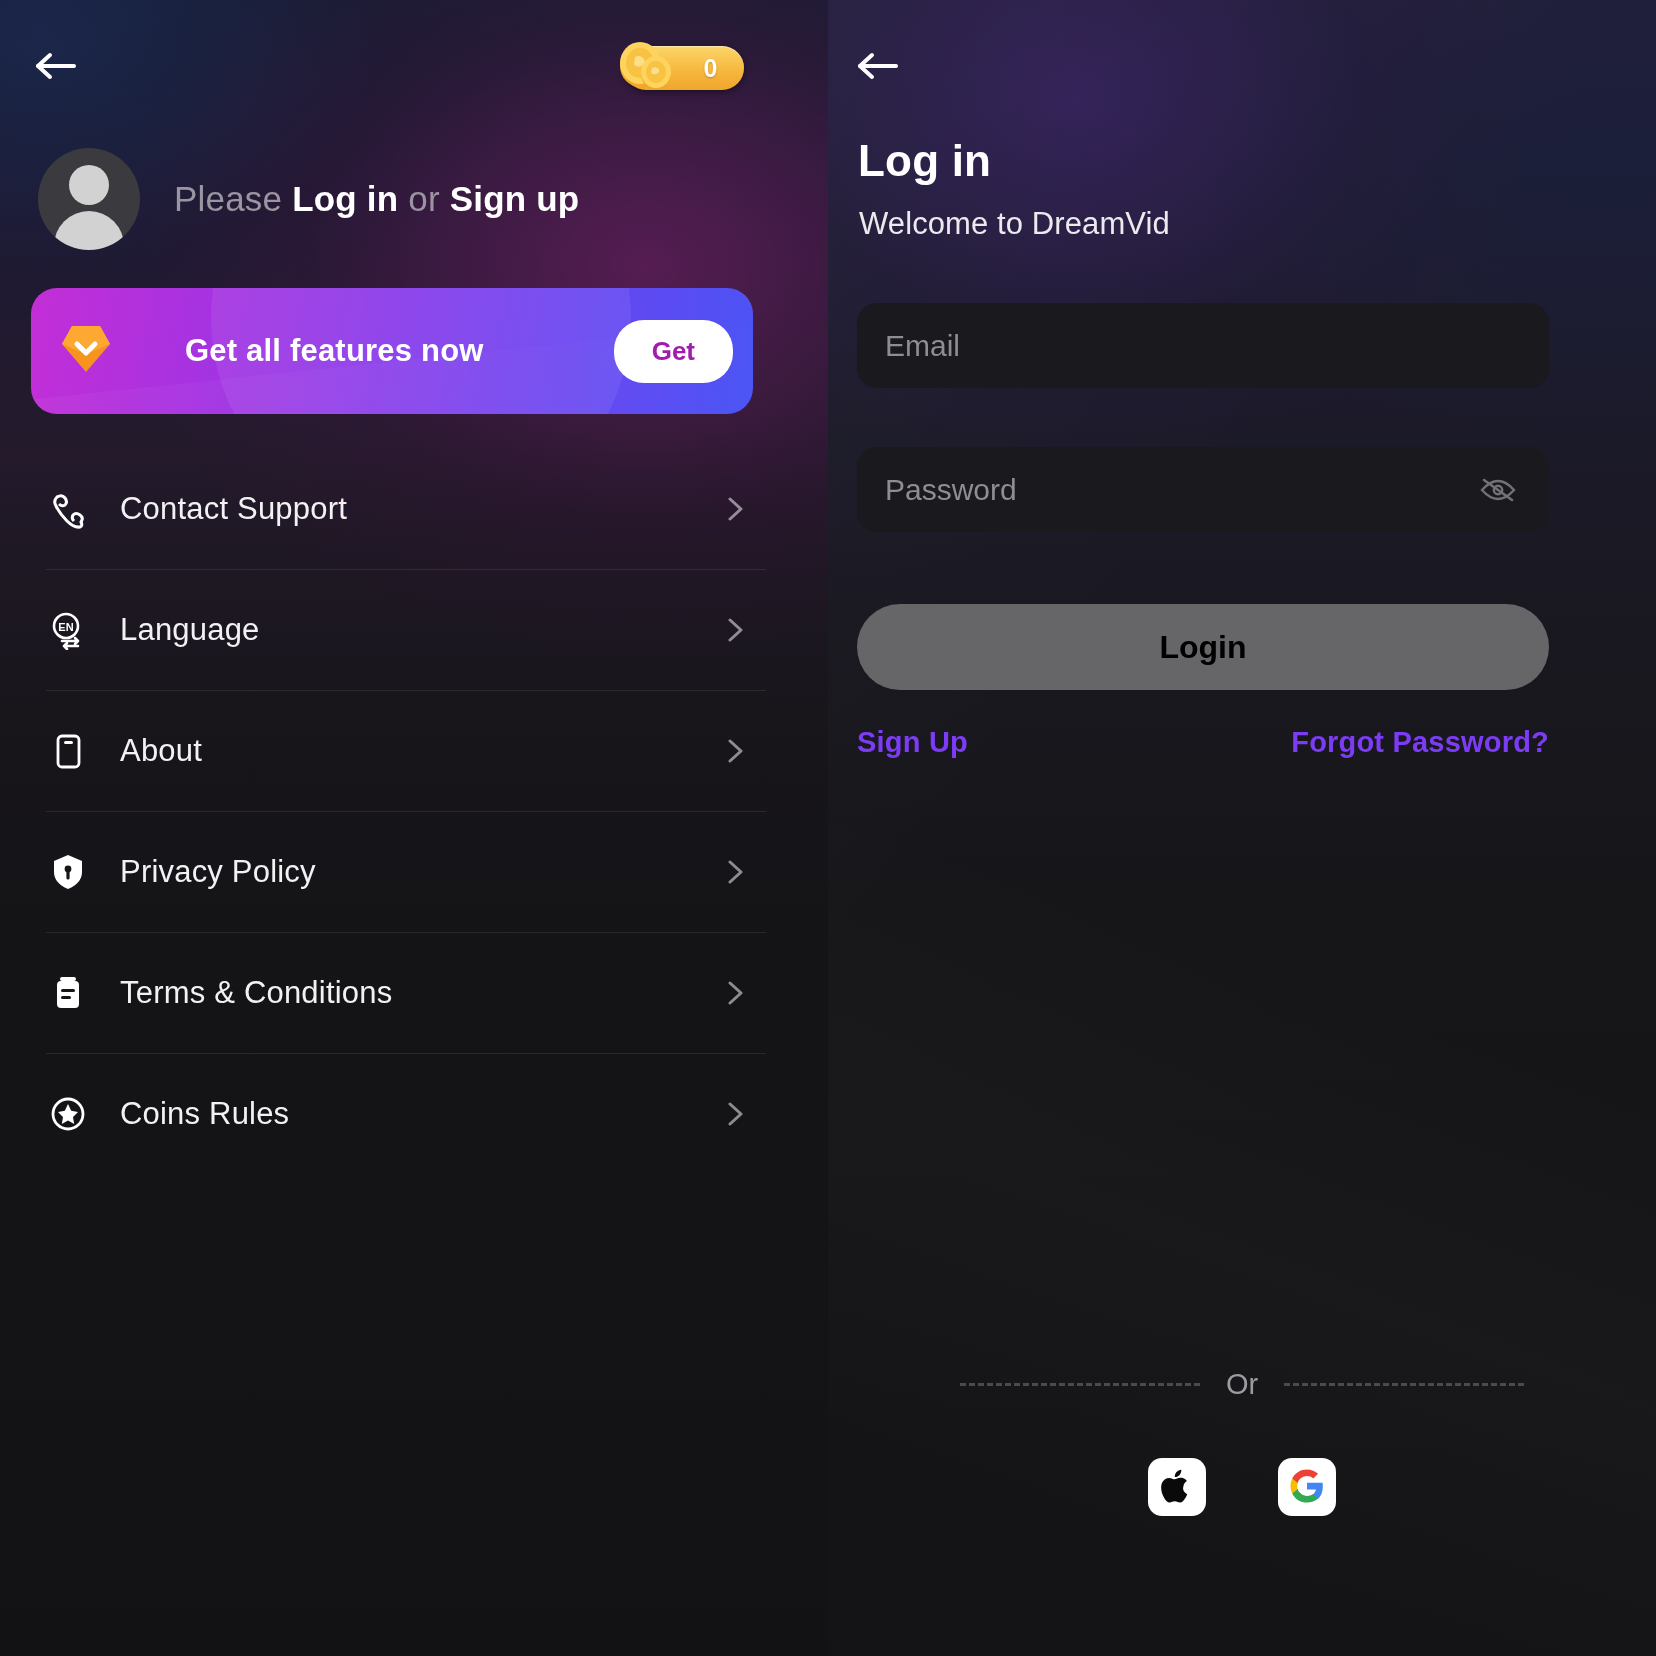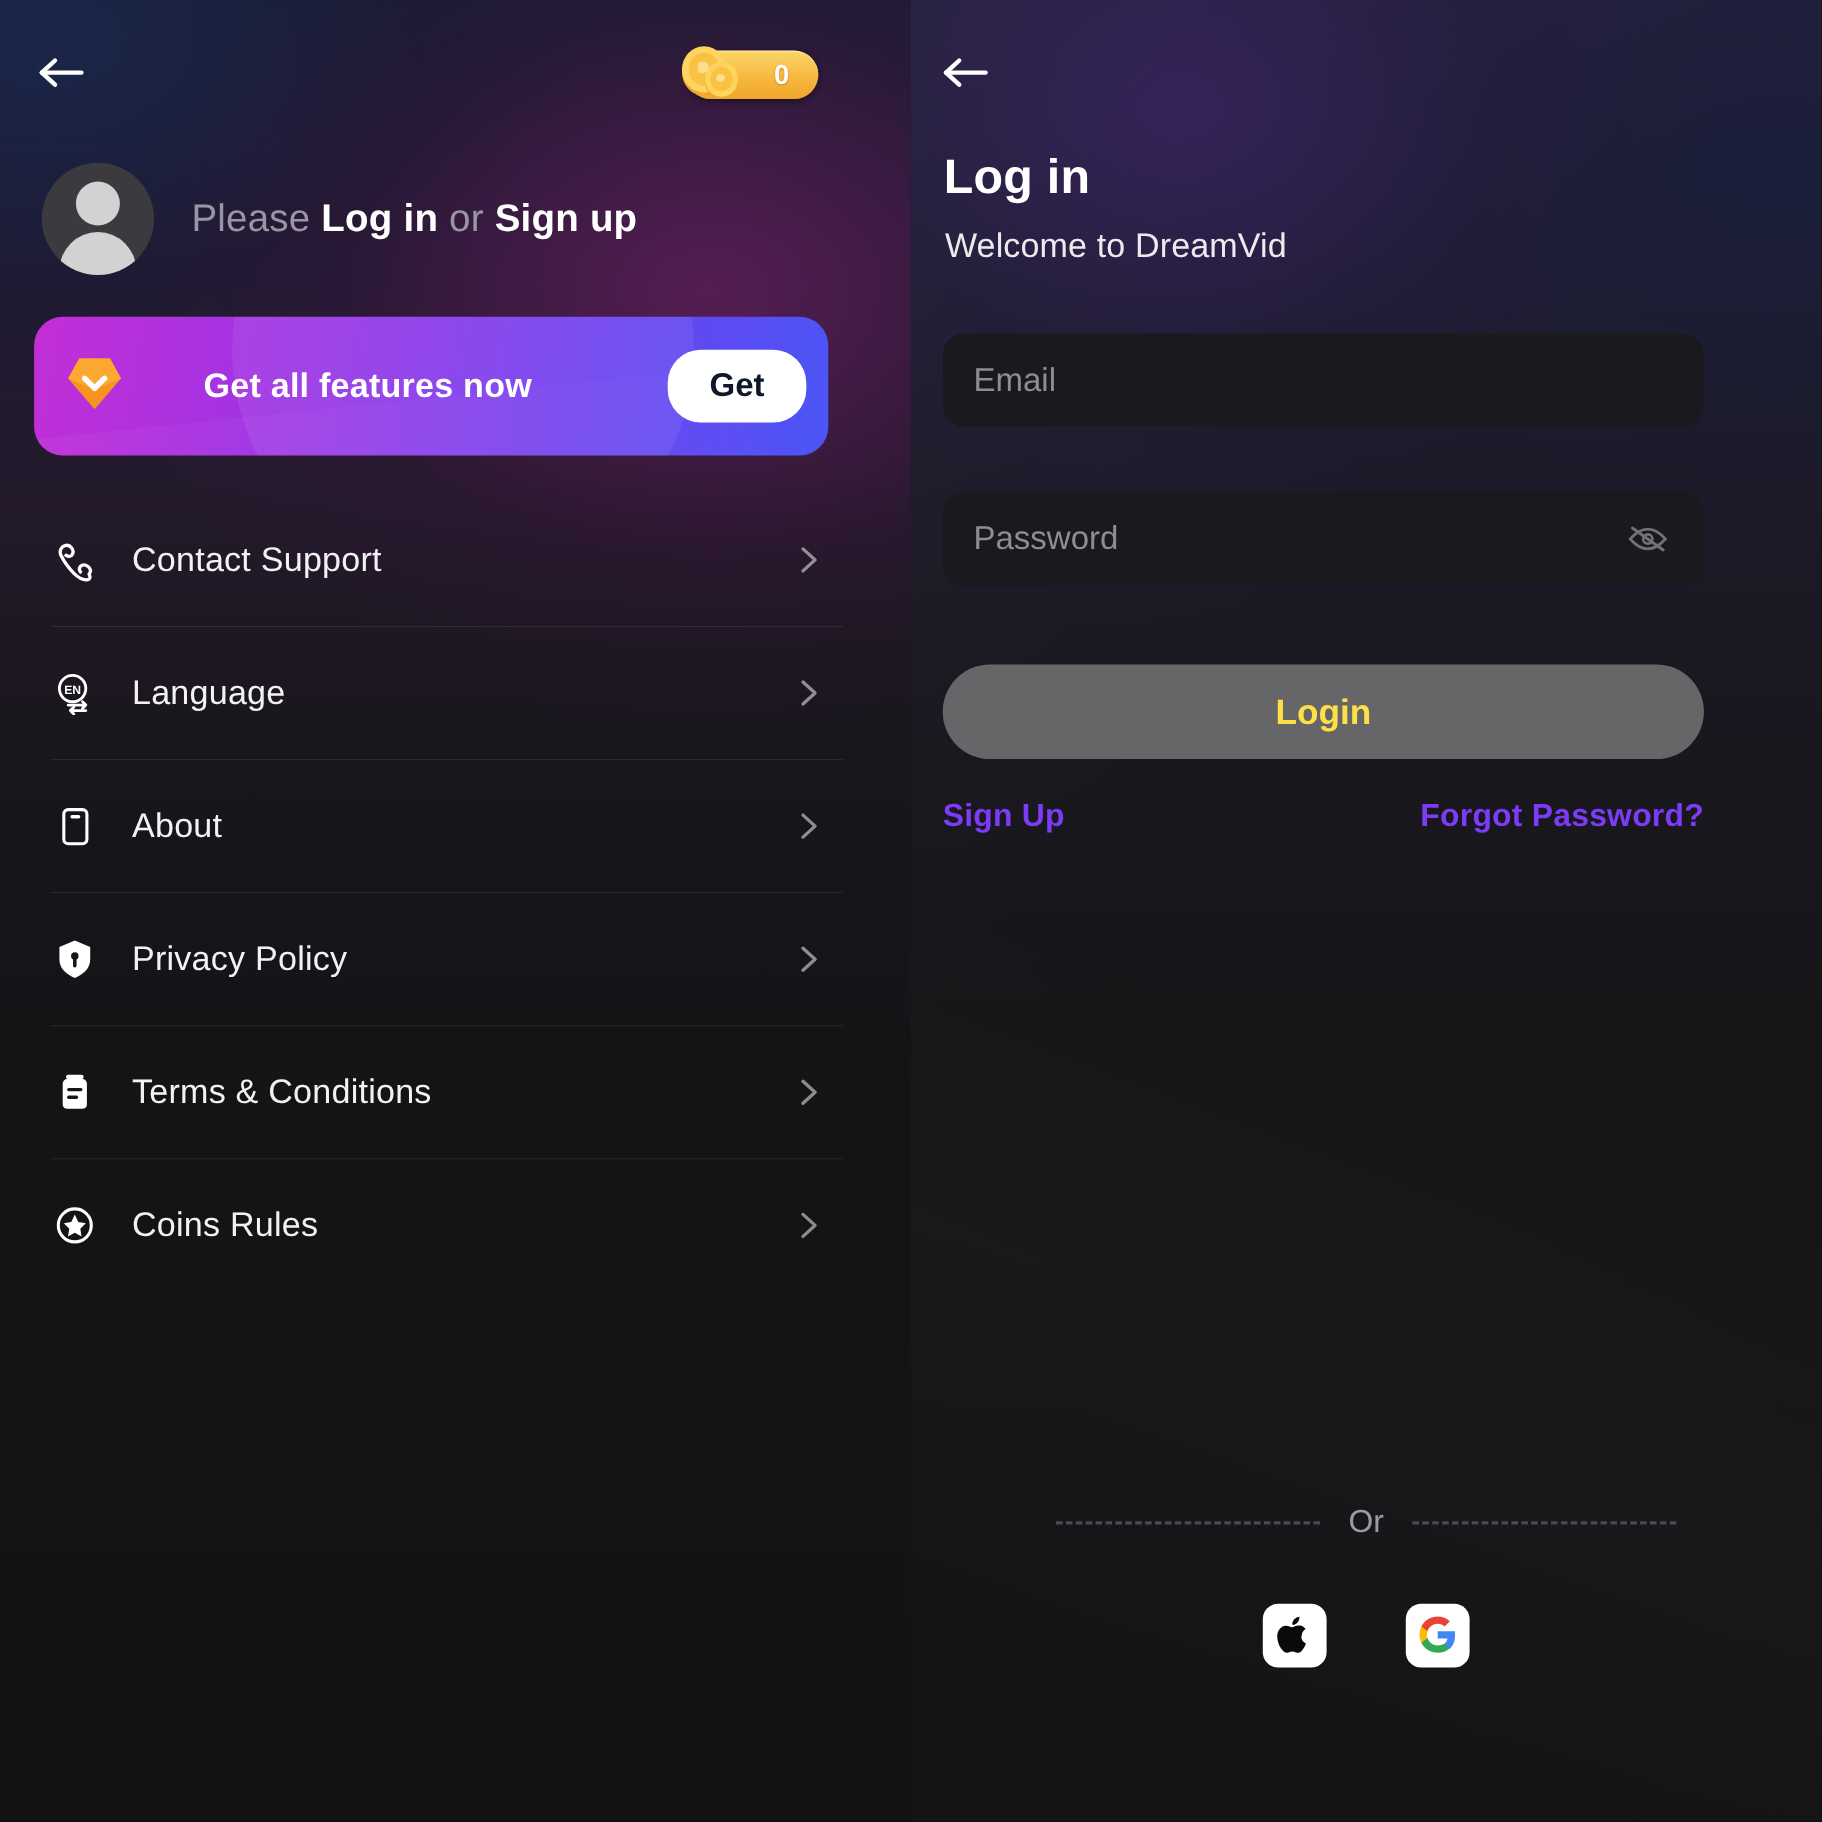--- a/index.html
+++ b/index.html
@@ -87,22 +87,22 @@
     left:-50px; top:70px; transform:rotate(-6deg);
     background:linear-gradient(90deg, rgba(255,255,255,0.045), rgba(255,255,255,0.0));
   }
   .gem-icon { position:relative; z-index:2; flex:none; margin-right:24px; }
   .promo-text {
     position:relative; z-index:2;
     font-size:31px; font-weight:700; color:#ffffff; flex:1; letter-spacing:0.2px;
   }
   .get-btn {
     position:relative; z-index:2;
-    background:#ffffff; color:#0f172a;
-    font-size:30px; font-weight:700;
+    background:#ffffff; color:#a21caf;
+    font-size:26px; font-weight:700;
     border:none; border-radius:30px;
     padding:16px 38px; cursor:pointer;
     font-family:"Liberation Sans", sans-serif;
     text-align:right;
   }
 
   .menu-list { position:absolute; left:46px; top:448px; width:720px; }
   .menu-item {
     position:relative; height:121px;
     display:flex; align-items:center; gap:32px; cursor:pointer;
@@ -159,21 +159,21 @@
   .field input::placeholder { color:#8e8d93; }
   .eye-toggle {
     width:46px; height:46px; flex:none; cursor:pointer;
     display:flex; align-items:center; justify-content:center; opacity:0.55;
   }
 
   .login-btn {
     position:absolute; left:29px; top:604px;
     width:692px; height:86px; border-radius:43px;
     background:#666668; border:none; cursor:pointer;
-    font-size:32px; font-weight:700; color:#fde047;
+    font-size:32px; font-weight:700; color:#000000;
     font-family:"Liberation Sans", sans-serif;
   }
 
   .link-row {
     position:absolute; left:29px; top:726px; width:692px;
     display:flex; align-items:center; justify-content:space-between;
   }
   .aux-link {
     font-size:29px; font-weight:700; color:#7c3cf5;
     letter-spacing:0.2px; cursor:pointer; text-decoration:none;

